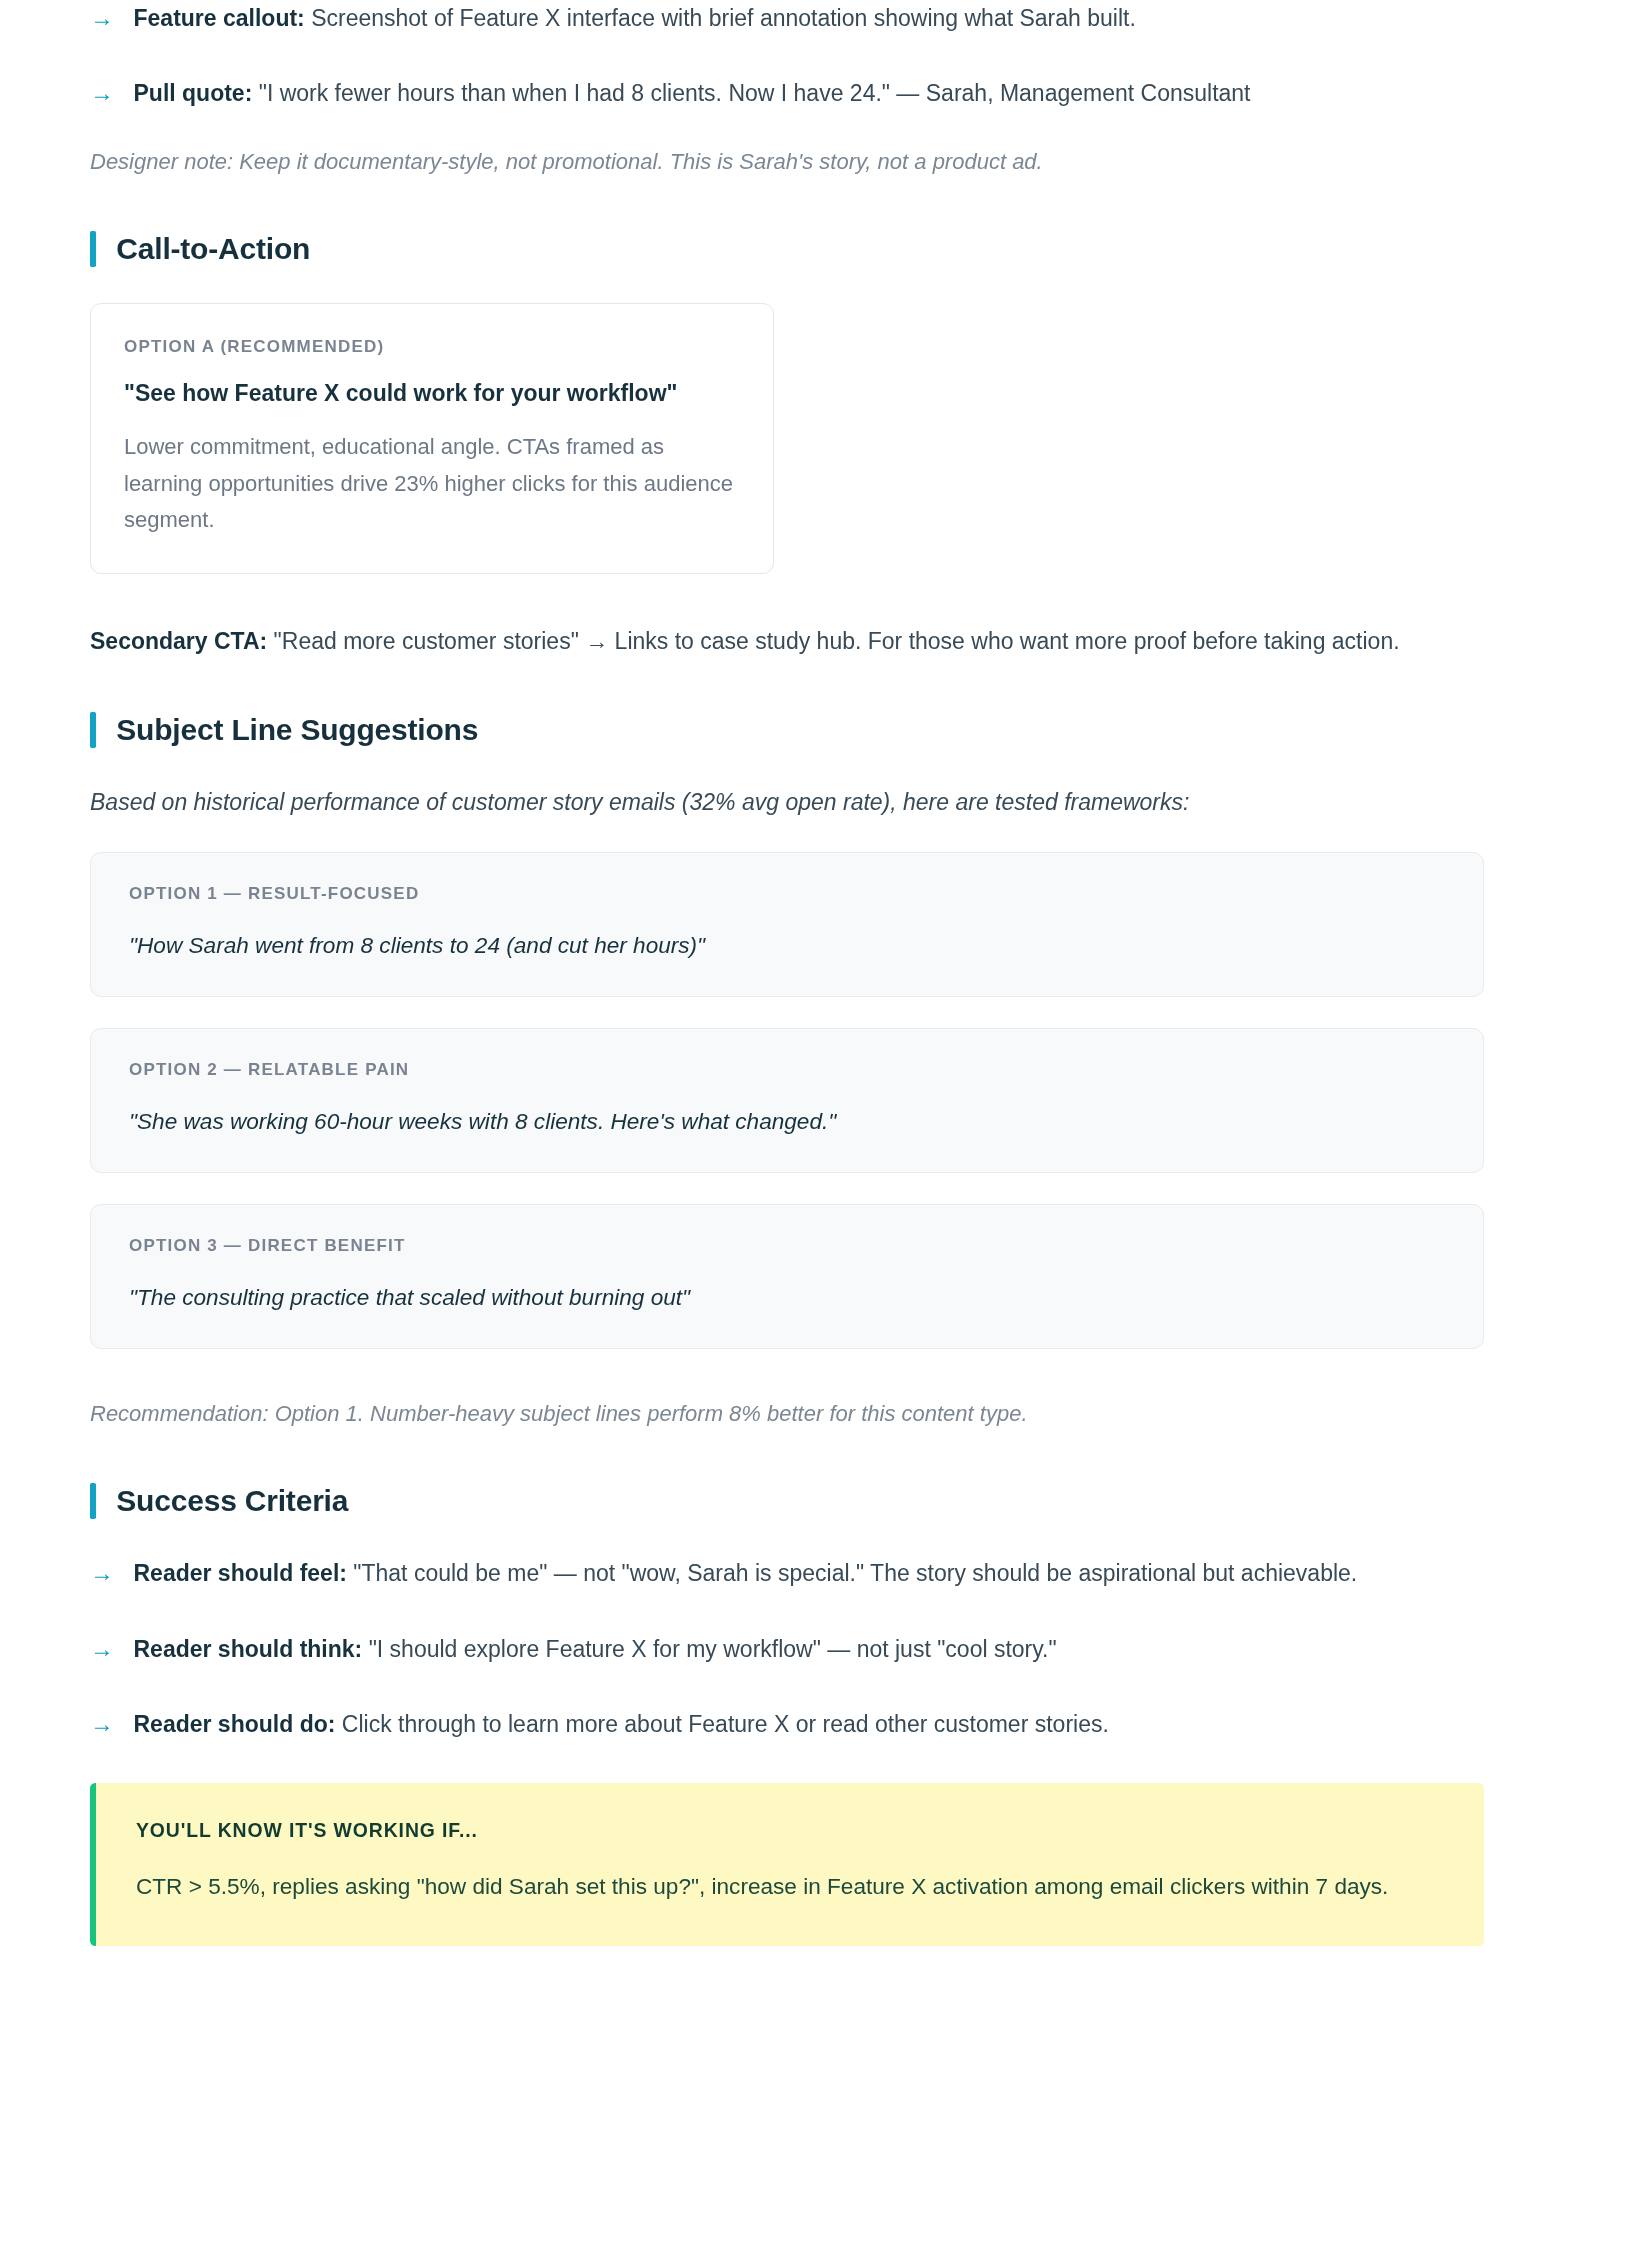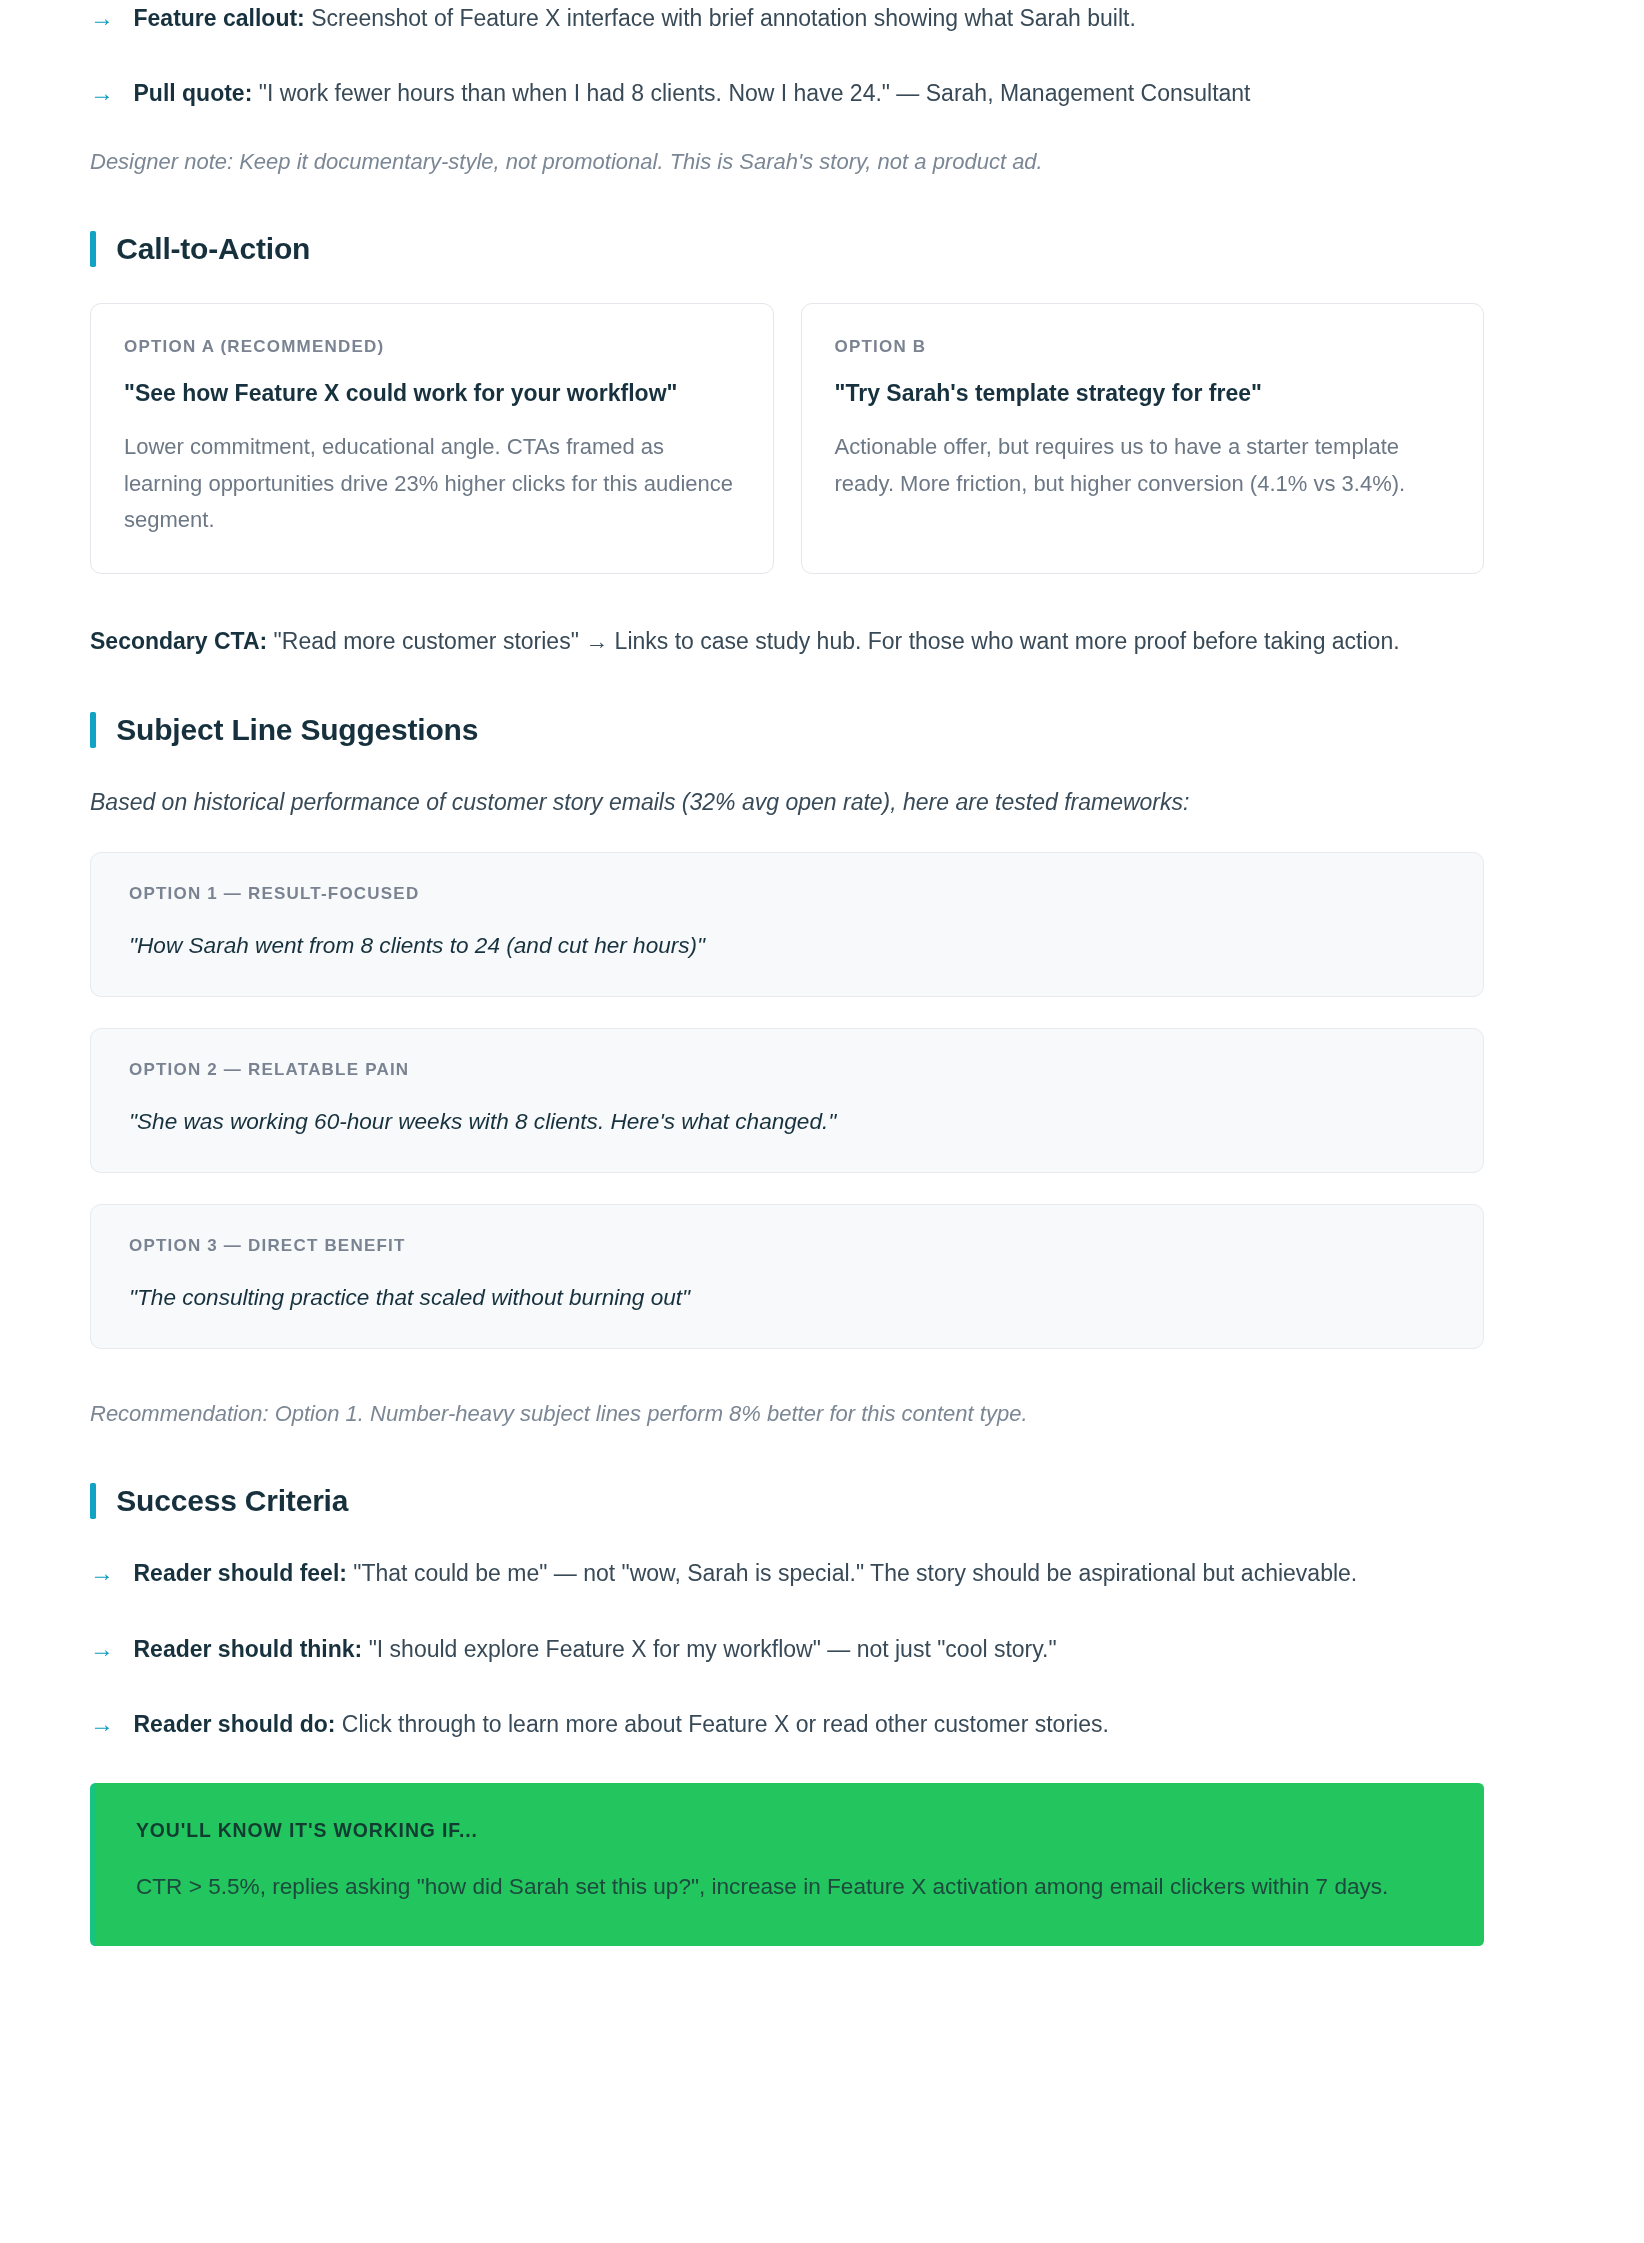--- a/index.html
+++ b/index.html
@@ -172,21 +172,21 @@
   .recommendation {
     font-size: 22px;
     font-style: italic;
     color: #7b8794;
     line-height: 1.6;
     margin: 47px 0 0 0;
   }
 
   
   .callout {
-    background: #22c55e;
+    background: #fef9c3;
     border-left: 6.3px solid #16c47f;
     border-radius: 5.4px;
     padding: 36px 40px 40px 40px;
     margin: 40px 0 0 0;
     max-width: 1447px;
   }
   .callout-title {
     font-size: 19.4px;
     font-weight: 700;
     letter-spacing: 0.9px;
@@ -224,25 +224,20 @@
       <div class="section-heading">
         <span class="accent-bar"></span>
         <span class="section-title">Call-to-Action</span>
       </div>
 
       <div class="cta-grid">
         <div class="cta-card">
           <div class="card-kicker">OPTION A (RECOMMENDED)</div>
           <div class="card-title">"See how Feature X could work for your workflow"</div>
           <p class="card-body">Lower commitment, educational angle. CTAs framed as learning opportunities drive 23% higher clicks for this audience segment.</p>
-        </div>
-        <div class="cta-card">
-          <div class="card-kicker">OPTION B</div>
-          <div class="card-title">"Try Sarah's template strategy for free"</div>
-          <p class="card-body">Actionable offer, but requires us to have a starter template ready. More friction, but higher conversion (4.1% vs 3.4%).</p>
         </div>
       </div>
 
       <p class="para"><b class="lead-bold">Secondary CTA:</b><span> "Read more customer stories" → Links to case study hub. For those who want more proof before taking action.</span></p>
     </div>
 
     <div class="section">
       <div class="section-heading">
         <span class="accent-bar"></span>
         <span class="section-title">Subject Line Suggestions</span>

